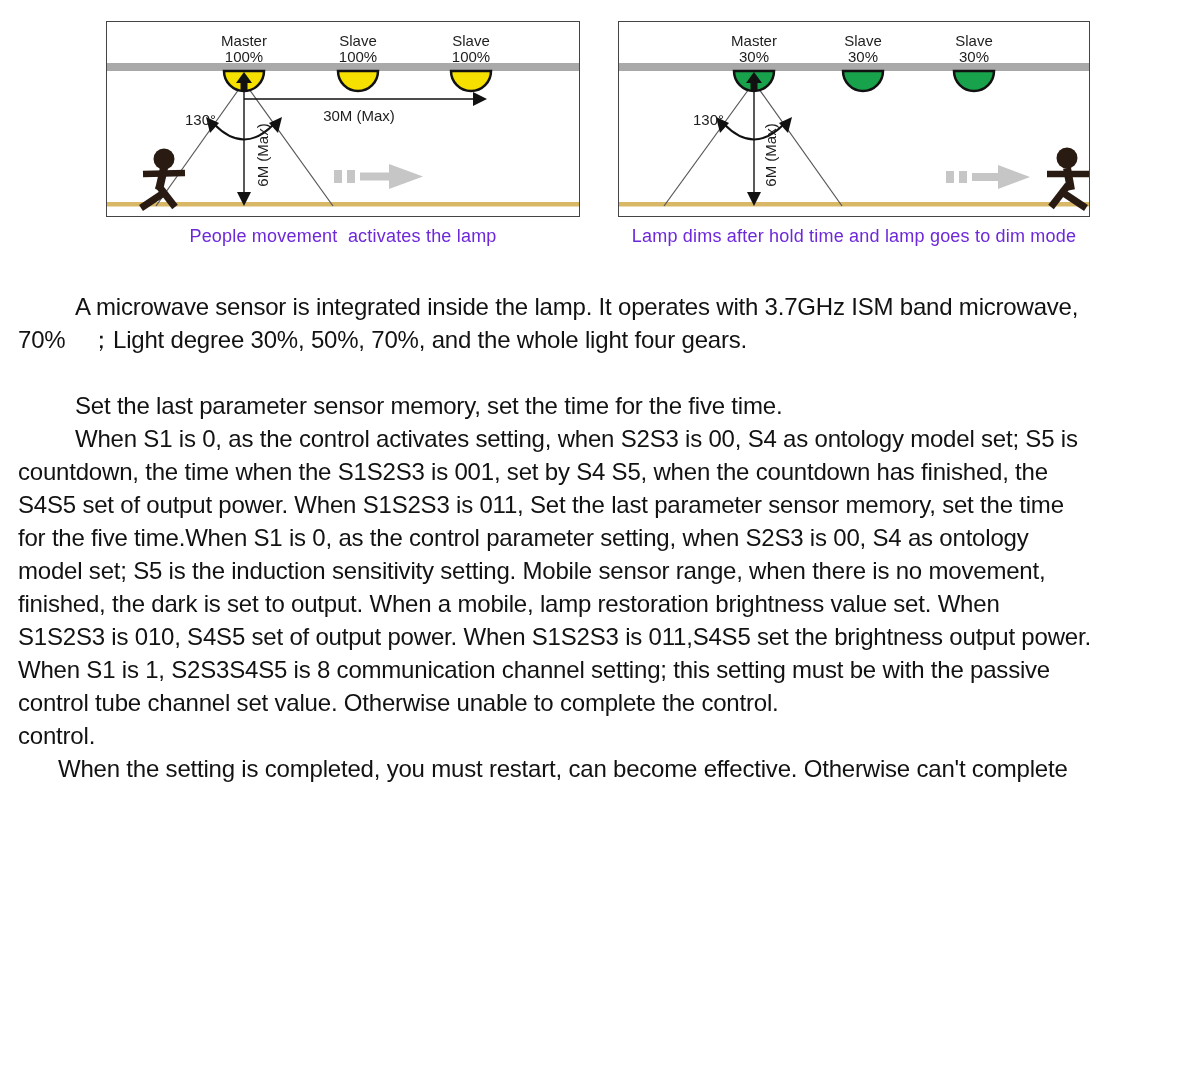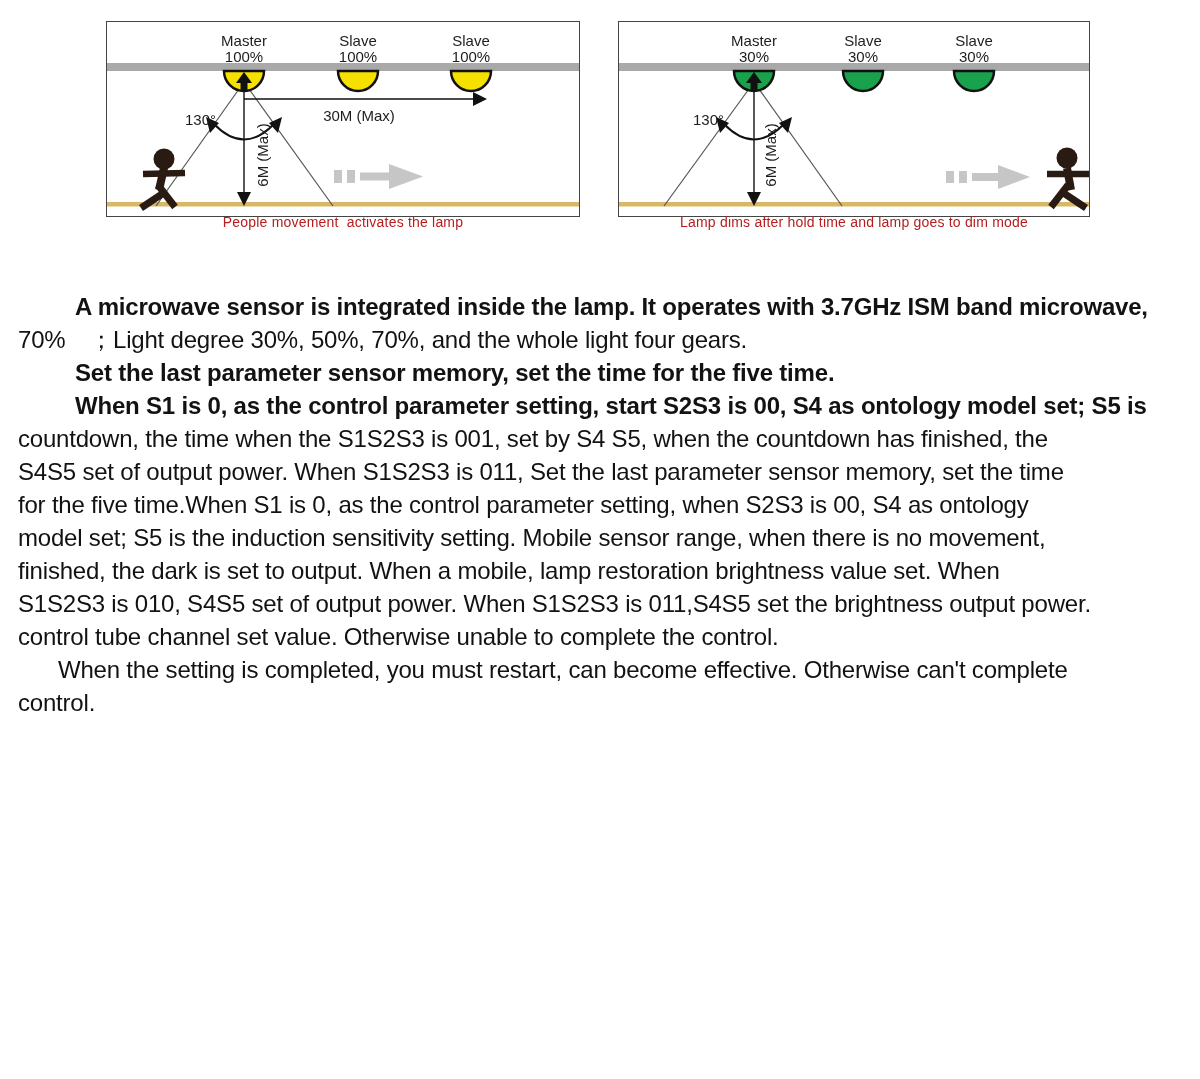--- a/index.html
+++ b/index.html
@@ -10,35 +10,35 @@
   .page{position:relative;width:1200px;height:1034px;background:#fff;}
 
   
   .fig{position:absolute;top:21px;border:1px solid #444;background:#fff;}
   .fig-left{left:106px;width:472px;height:194px;}
   .fig-right{left:618px;width:470px;height:194px;}
   .fig svg{display:block;}
   .fig svg text{font-family:"Liberation Sans",sans-serif;fill:#1d1d1d;}
   .lbl{font-size:15px;}
   .caption{
-    position:absolute;top:214px;text-align:center;
-    font-size:14px;color:#b91c1c;white-space:pre;letter-spacing:.2px;
+    position:absolute;top:226px;text-align:center;
+    font-size:18px;color:#6d28d9;white-space:pre;letter-spacing:.2px;
   }
   .caption-left{left:106px;width:474px;}
   .caption-right{left:618px;width:472px;}
 
   
   .bodytext{position:absolute;left:18px;top:290px;width:1178px;}
   .ln{
     white-space:pre;font-size:24px;line-height:33px;height:33px;
     color:#121212;letter-spacing:-0.2px;
   }
-  .ind{padding-left:57px;font-weight:bold;}
+  .ind{padding-left:57px;}
   .ind-sm{padding-left:40px;}
-  .gap{}
+  .gap{margin-top:33px;}
 </style>
 </head>
 <body>
 
 <div class="page">
 
   <div class="fig fig-left">
     <svg width="472" height="194" viewBox="0 0 472 194">
       <rect x="0" y="41" width="472" height="8" fill="#a9a9a9"></rect>
       <rect x="0" y="180" width="472" height="4.5" fill="#d8b766"></rect>
@@ -138,28 +138,29 @@
 
   <div class="bodytext">
     <div>
       <div class="ln ind">A microwave sensor is integrated inside the lamp. It operates with 3.7GHz ISM band microwave,</div>
       <div class="ln">70%　；Light degree 30%, 50%, 70%, and the whole light four gears.</div>
     </div>
     <div>
       <div class="ln ind gap">Set the last parameter sensor memory, set the time for the five time.</div>
     </div>
     <div>
-      <div class="ln ind">When S1 is 0, as the control parameter setting, start S2S3 is 00, S4 as ontology model set; S5 is</div>
+      <div class="ln ind">When S1 is 0, as the control activates setting, when S2S3 is 00, S4 as ontology model set; S5 is</div>
       <div class="ln">countdown, the time when the S1S2S3 is 001, set by S4 S5, when the countdown has finished, the</div>
       <div class="ln">S4S5 set of output power. When S1S2S3 is 011, Set the last parameter sensor memory, set the time</div>
       <div class="ln">for the five time.When S1 is 0, as the control parameter setting, when S2S3 is 00, S4 as ontology</div>
       <div class="ln">model set; S5 is the induction sensitivity setting. Mobile sensor range, when there is no movement,</div>
       <div class="ln">finished, the dark is set to output. When a mobile, lamp restoration brightness value set. When</div>
       <div class="ln">S1S2S3 is 010, S4S5 set of output power. When S1S2S3 is 011,S4S5 set the brightness output power.</div>
+      <div class="ln">When S1 is 1, S2S3S4S5 is 8 communication channel setting; this setting must be with the passive</div>
       <div class="ln">control tube channel set value. Otherwise unable to complete the control.</div>
     </div>
     <div>
+      <div class="ln">control.</div>
       <div class="ln ind-sm">When the setting is completed, you must restart, can become effective. Otherwise can't complete</div>
-      <div class="ln">control.</div>
     </div>
   </div>
 
 </div>
 
 </body></html>

